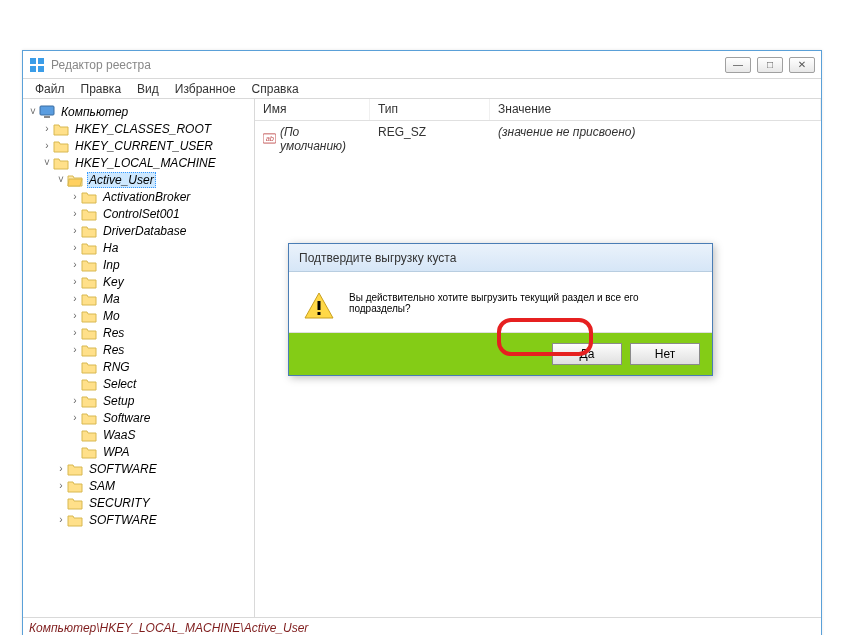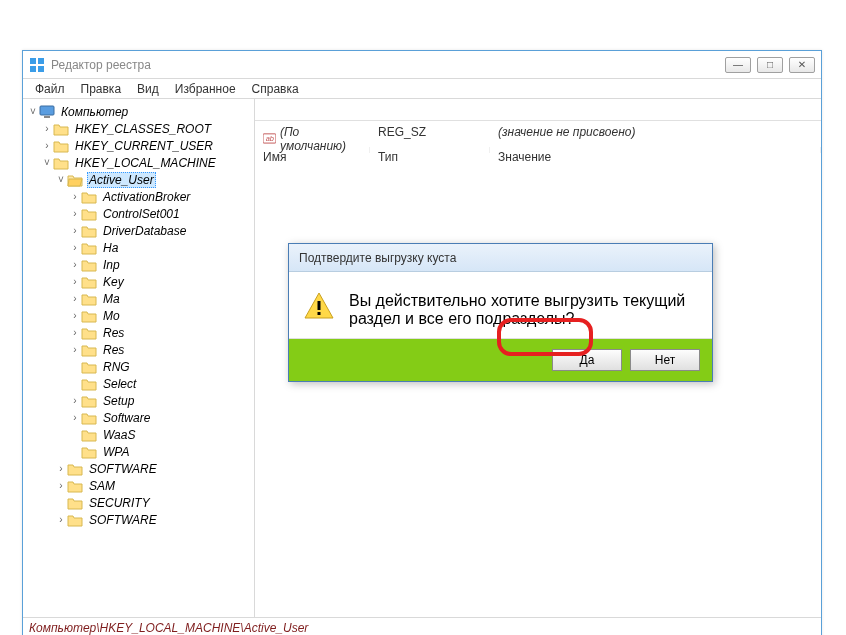--- a/index.html
+++ b/index.html
@@ -9,42 +9,42 @@
 .titlebar .app-icon { width: 16px; height: 16px; margin: 0 6px 0 2px; }
 .titlebar .title { color: #888; font-size: 12px; flex: 1; }
 .win-controls { display: flex; gap: 6px; margin-right: 2px; }
 .win-btn { width: 26px; height: 16px; border: 1px solid #a0a0a0; border-radius: 2px; background: linear-gradient(#fff,#e8e8e8); display: flex; align-items: center; justify-content: center; font-size: 10px; color: #555; cursor: default; }
 .menubar { height: 20px; display: flex; align-items: center; padding: 0 4px; border-bottom: 1px solid #d9d9d9; background: #fff; }
 .menubar span { padding: 2px 8px; color: #333; font-size: 12px; cursor: default; }
 .content { display: flex; height: calc(100% - 28px - 20px - 20px); }
 .tree-pane { width: 232px; border-right: 1px solid #d9d9d9; overflow: hidden; padding: 4px 2px; }
 .list-pane { flex: 1; background: #fff; overflow: hidden; }
 .list-header { display: flex; height: 22px; border-bottom: 1px solid #e0e0e0; background: #fff; }
-.list-header .col { padding: 3px 8px; color: #333; border-right: 1px solid #f0f0f0; font-size: 12px; margin-top: 48px; }
+.list-header .col { padding: 3px 8px; color: #333; border-right: 1px solid #f0f0f0; font-size: 12px; }
 .col-name { width: 115px; } .col-type { width: 120px; } .col-value { flex: 1; }
 .list-row { display: flex; padding: 2px 0; }
 .list-row .cell { padding: 2px 8px; font-size: 12px; color: #333; }
 .cell-name { width: 115px; display: flex; align-items: center; gap: 4px; font-style: italic; }
 .cell-type { width: 120px; } .cell-value { flex: 1; font-style: italic; }
 .val-icon { width: 14px; height: 14px; display: inline-block; }
 .statusbar { height: 20px; border-top: 1px solid #d9d9d9; padding: 2px 6px; font-size: 12px; color: #7f1d1d; display: flex; align-items: center; font-style: italic; }
 .tree ul { list-style: none; padding-left: 14px; }
 .tree > ul { padding-left: 2px; }
 .tree li { position: relative; }
 .tree-row { display: flex; align-items: center; height: 17px; white-space: nowrap; }
 .expander { width: 12px; height: 12px; display: inline-flex; align-items: center; justify-content: center; color: #666; font-size: 10px; cursor: default; margin-right: 0px; }
 .expander.none { visibility: hidden; }
 .node-icon { width: 16px; height: 14px; margin-right: 4px; display: inline-block; }
 .tree-label { font-size: 12px; color: #000; font-style: italic; padding: 0 2px; }
 .tree-row.selected .tree-label { background: #cde8ff; border: 1px dotted #3399ff; padding: 0 1px; }
 .dialog { position: absolute; left: 288px; top: 243px; width: 425px; border: 1px solid #4a7db5; background: #fff; box-shadow: 2px 2px 8px rgba(0,0,0,0.25); }
 .dialog-title { height: 28px; background: linear-gradient(#eaf2fb,#d6e6f7); border-bottom: 1px solid #b8cde0; display: flex; align-items: center; padding: 0 10px; font-size: 12px; color: #333; }
 .dialog-body { padding: 18px 14px 10px 14px; display: flex; align-items: flex-start; gap: 14px; border-bottom: 1px solid #dfdfdf; }
 .warn-icon { width: 32px; height: 32px; flex-shrink: 0; }
-.dialog-msg { font-size: 16px; color: #000; padding-top: 2px; }
+.dialog-msg { font-size: 10px; color: #000; padding-top: 2px; }
 .dialog-buttons { background: #84cc16; padding: 10px 12px; display: flex; justify-content: flex-end; gap: 8px; }
 .dlg-btn { width: 70px; height: 22px; border: 1px solid #8a8a8a; background: linear-gradient(#fdfdfd,#e0e0e0); font-size: 12px; color: #000; cursor: default; display: flex; align-items: center; justify-content: center; }
 .highlight-ring { position: absolute; border: 4px solid #e62020; border-radius: 14px; pointer-events: none; }
 .ring-yes { left: 497px; top: 318px; width: 96px; height: 38px; }
 svg { display: block; }
 </style>
 </head>
 <body>
 
 <div class="outer-frame">

